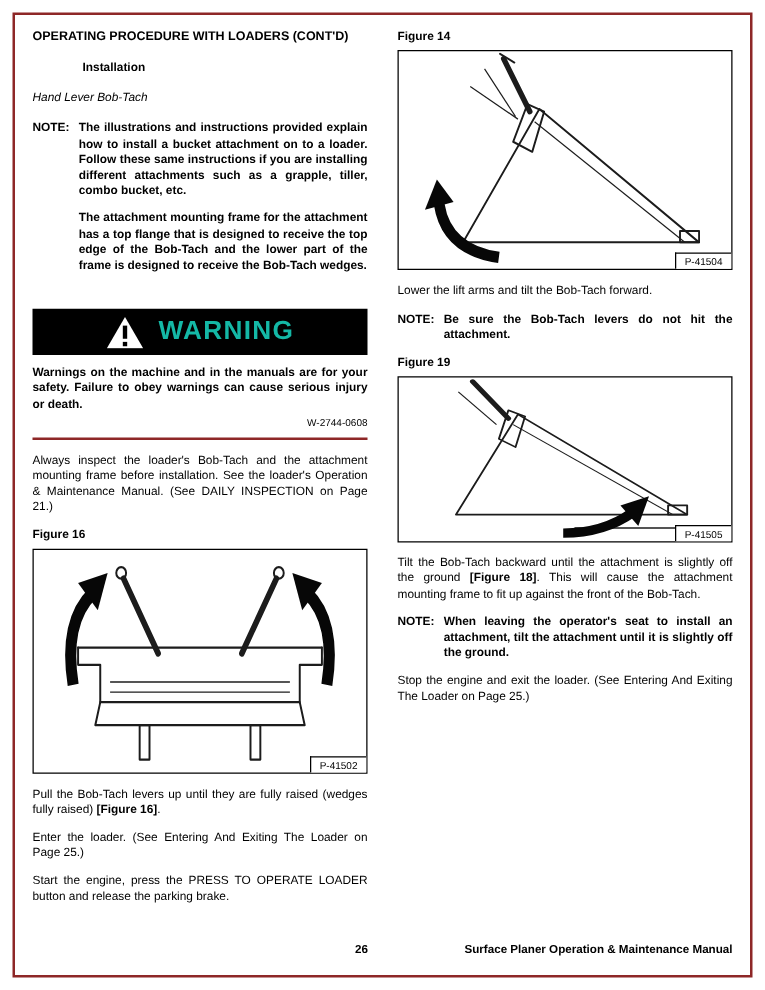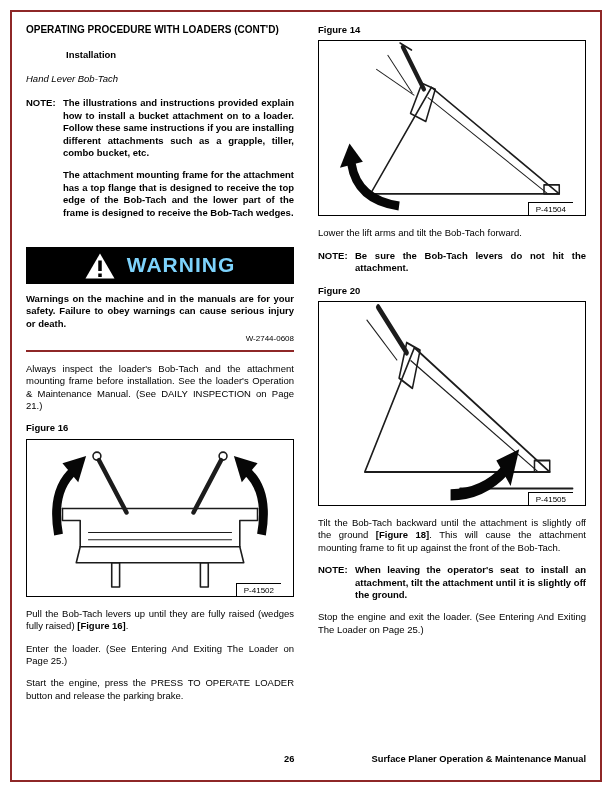--- a/index.html
+++ b/index.html
@@ -27,37 +27,37 @@
   .note { display:grid; grid-template-columns:37px 1fr; font-weight:bold; margin-bottom:10px; }
   .note .note-text { text-align:justify; }
   .note-cont { margin-left:37px; font-weight:bold; text-align:justify; margin-bottom:28px; }
 
   .warning-box {
     background:#000; height:37px; margin:2px 0 9px 0;
     display:flex; align-items:center; justify-content:center; gap:12px;
   }
   .warn-tri { width:30px; height:26px; }
   .warn-title {
-    color:#7dd3fc; font-size:21px; font-weight:bold; letter-spacing:1px;
+    color:#14b8a6; font-size:21px; font-weight:bold; letter-spacing:1px;
     font-family:"Liberation Sans", sans-serif;
   }
   .warning-text { font-weight:bold; text-align:justify; margin-bottom:3px; }
   .warning-code { text-align:right; font-size:8px; margin-bottom:4px; }
   .red-rule { border:0; border-top:2px solid #8e2727; margin-bottom:11px; }
 
   .fig-label { font-weight:bold; margin-bottom:4px; }
   .figure {
     position:relative; border:1.5px solid #000; background:#fff; margin-bottom:11px;
   }
   .figure svg { display:block; width:100%; height:100%; }
-  .fig16 { height:158px;text-align:right; }
+  .fig16 { height:180px;text-align:right; }
   .fig17 { height:176px; }
-  .fig18 { height:205px; }
+  .fig18 { height:133px; }
   .fig-code {
-    position:absolute; right:12px; bottom:0; background:#fff;
+    position:absolute; right:0; bottom:0; background:#fff;
     border-left:1px solid #000; border-top:1px solid #000;
     font-size:8px; padding:2px 7px 1px 7px; line-height:9px;
   }
 
   .ln { stroke:#1c1c1c; stroke-width:1.6; fill:none; stroke-linejoin:round; stroke-linecap:round; }
   .lnthin { stroke:#1c1c1c; stroke-width:1; fill:none; }
   .lever { stroke:#1c1c1c; stroke-width:4.5; fill:none; stroke-linecap:round; }
   .arrow { stroke:#070707; stroke-width:9; fill:none; stroke-linecap:butt; }
   .ah { fill:#070707; stroke:none; }
 
@@ -158,21 +158,21 @@
         </div>
 
         <p class="para">Lower the lift arms and tilt the Bob-Tach forward.</p>
 
 
         <div class="note">
           <span class="note-label">NOTE:</span>
           <span class="note-text">Be sure the Bob-Tach levers do not hit the attachment.</span>
         </div>
 
-        <div class="fig-label">Figure 20</div>
+        <div class="fig-label">Figure 19</div>
         <div class="figure fig18">
           <svg viewBox="0 0 279 160" preserveAspectRatio="none">
 
             <line class="lever" x1="62" y1="4" x2="92" y2="40"></line>
             <line class="lnthin" x1="50" y1="14" x2="82" y2="46"></line>
 
             <polygon class="ln" points="92,32 106,38 98,68 84,60"></polygon>
 
             <polygon class="ln" points="100,36 242,134 48,134"></polygon>
             <line class="lnthin" x1="96" y1="46" x2="230" y2="134"></line>

